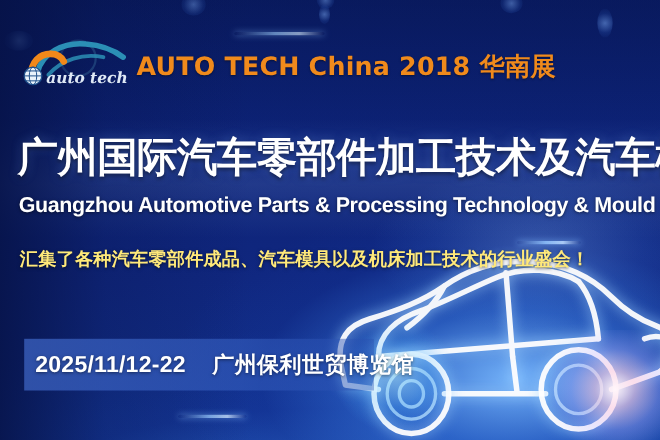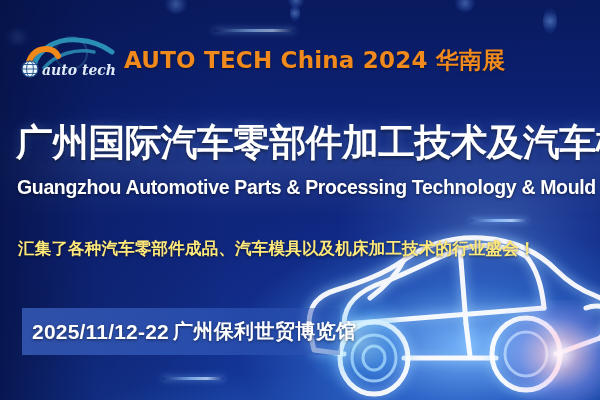--- a/index.html
+++ b/index.html
@@ -148,21 +148,21 @@
     font-size: 19.5px;
     font-weight: bold;
     color: #ffffff;
     letter-spacing: -0.35px;
     white-space: nowrap;
     text-shadow: 0 1px 3px rgba(0,0,0,0.55);
   }
   .tagline {
     position: absolute;
     left: 18px;
-    top: 238px;
+    top: 225px;
     font-size: 16.5px;
     font-weight: bold;
     color: #ffe97a;
     letter-spacing: 0.2px;
     white-space: nowrap;
     text-shadow: 0 1px 3px rgba(0,0,0,0.6);
     font-family: "DejaVu Sans", "Liberation Sans", sans-serif;
   }
 
   
@@ -179,21 +179,21 @@
   .date-text {
     margin-left: 10px;
     font-size: 21px;
     font-weight: bold;
     color: #ffffff;
     white-space: nowrap;
     letter-spacing: 0.2px;
     text-shadow: 0 1px 3px rgba(0,0,0,0.5);
   }
   .venue-text {
-    margin-left: 4px;
+    margin-left: 24px;
     font-size: 20px;
     font-weight: bold;
     color: #ffffff;
     white-space: nowrap;
     letter-spacing: 0.4px;
     text-shadow: 0 1px 3px rgba(0,0,0,0.5);
     font-family: "DejaVu Sans", "Liberation Sans", sans-serif;
   }
 </style>
 </head>
@@ -273,21 +273,21 @@
 
         <path d="M14 34 C14 20 22 13 32 13 C38 13 42 16 44 20" stroke="#f0881a" stroke-width="6" stroke-linecap="round" fill="none"></path>
 
         <circle cx="16" cy="33" r="8" fill="#e9f3fb" stroke="#1e4f8a" stroke-width="1.2"></circle>
         <ellipse cx="16" cy="33" rx="3.4" ry="8" fill="none" stroke="#1e4f8a" stroke-width="0.9"></ellipse>
         <path d="M8 33 H24 M9.4 28.5 H22.6 M9.4 37.5 H22.6" stroke="#1e4f8a" stroke-width="0.9"></path>
 
         <text x="28" y="39" font-family="'DejaVu Serif','Liberation Serif',serif" font-size="14" font-style="italic" font-weight="bold" fill="#dfe9f5">auto tech</text>
       </svg>
     </div>
-    <div class="brand-title">AUTO TECH China 2024 华南展</div>
+    <div class="brand-title">AUTO TECH China 2018 华南展</div>
   </div>
 
   <div class="main-title">广州国际汽车零部件加工技术及汽车模具展览会</div>
 
   <div class="sub-title-en">Guangzhou Automotive Parts &amp; Processing Technology &amp; Mould Expo 2025</div>
 
   <div class="tagline">汇集了各种汽车零部件成品、汽车模具以及机床加工技术的行业盛会！</div>
 
   <div class="date-bar">
     <span class="date-text">2025/11/12-22</span>

